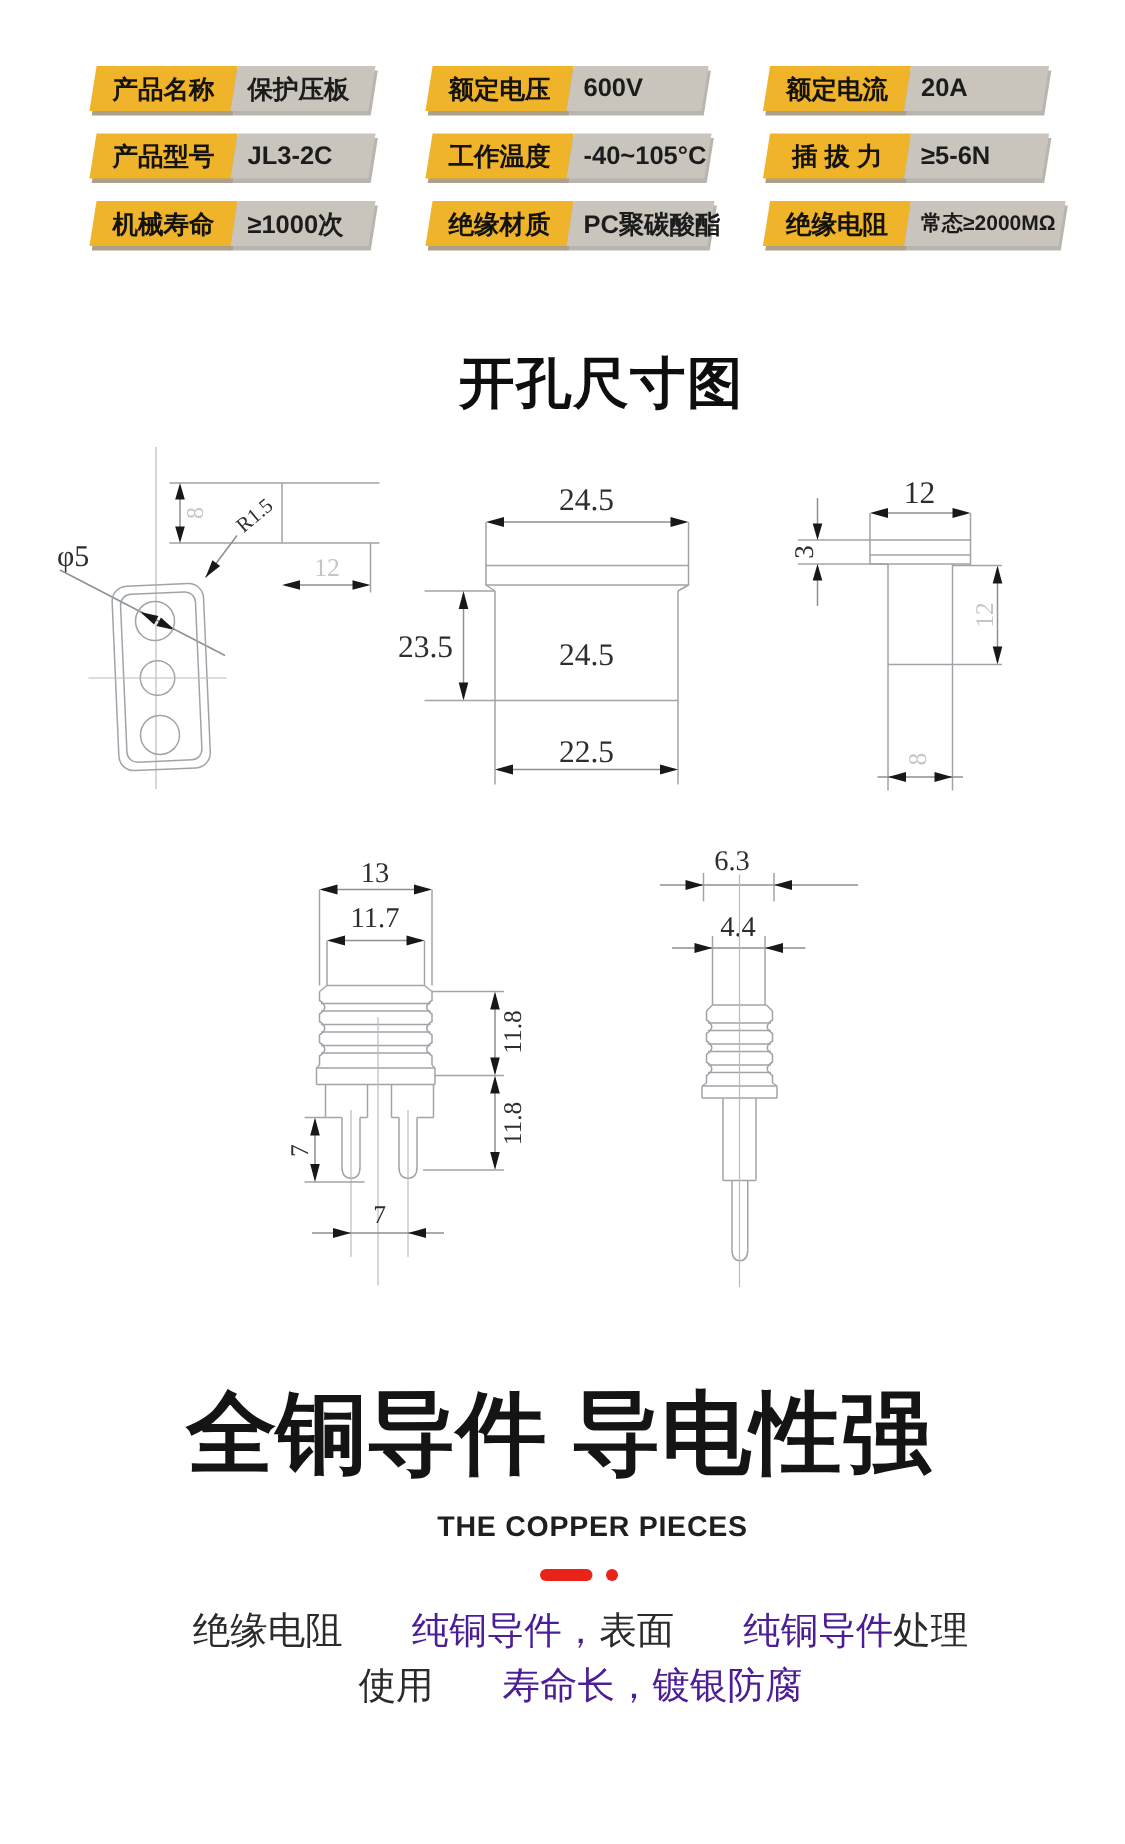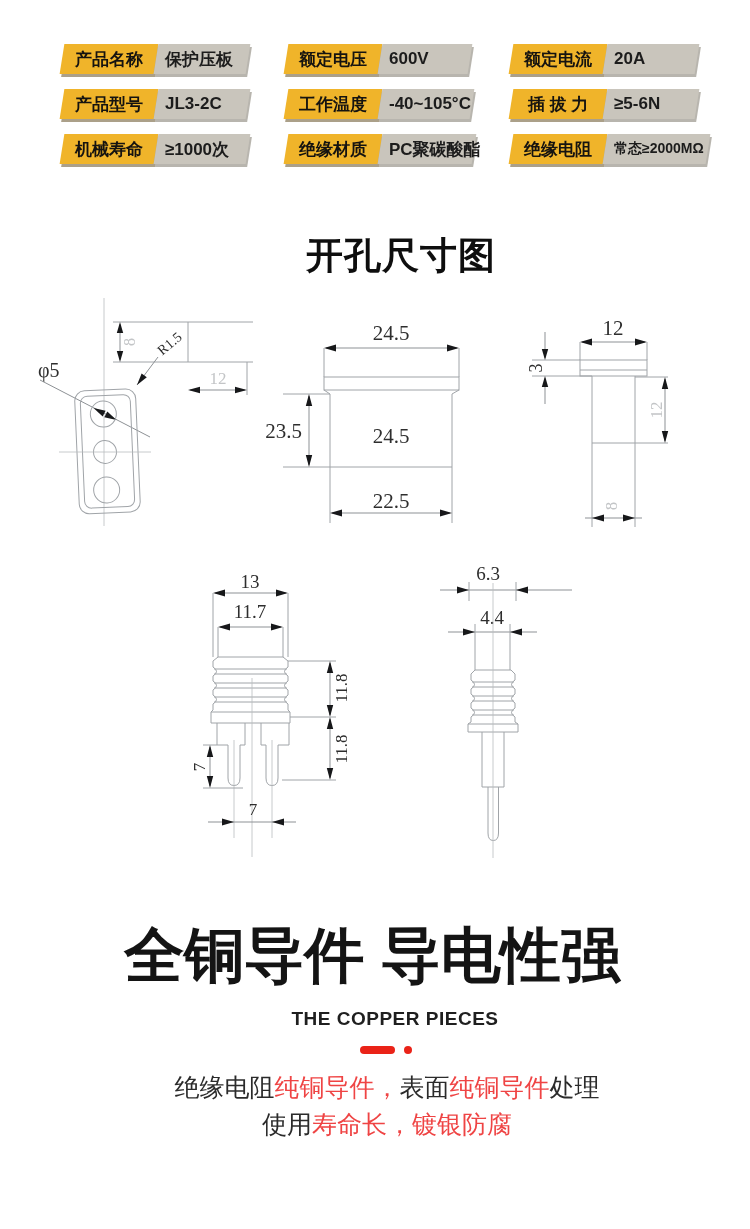--- a/index.html
+++ b/index.html
@@ -33,21 +33,21 @@
   
   .copper-heading{position:absolute;top:916px;left:0;width:745px;text-align:center;margin:0;
                   font-size:60px;font-weight:900;color:#141414;letter-spacing:0px;}
   .copper-sub{position:absolute;top:1008px;left:20px;width:750px;text-align:center;
               font-size:19px;font-weight:700;color:#1f1f1f;letter-spacing:0.5px;}
   .divider-bar{position:absolute;left:360px;top:1046px;width:35px;height:8px;border-radius:4px;background:#EA2318;}
   .divider-dot{position:absolute;left:404px;top:1046px;width:8px;height:8px;border-radius:50%;background:#EA2318;}
   .copper-desc{position:absolute;top:1069px;left:12px;width:750px;text-align:center;
                font-size:25px;color:#2b2b2b;line-height:37px;}
   .copper-desc p{margin:0;}
-  .copper-desc .red{color:#ef4444;}
+  .copper-desc .red{color:#4c1d95;margin-left:46px;}
 </style>
 </head>
 <body>
 
 <div class="page">
 
   <section>
 
     <div class="spec-pair" style="left:62px;top:44px">
       <div class="spec-label">

